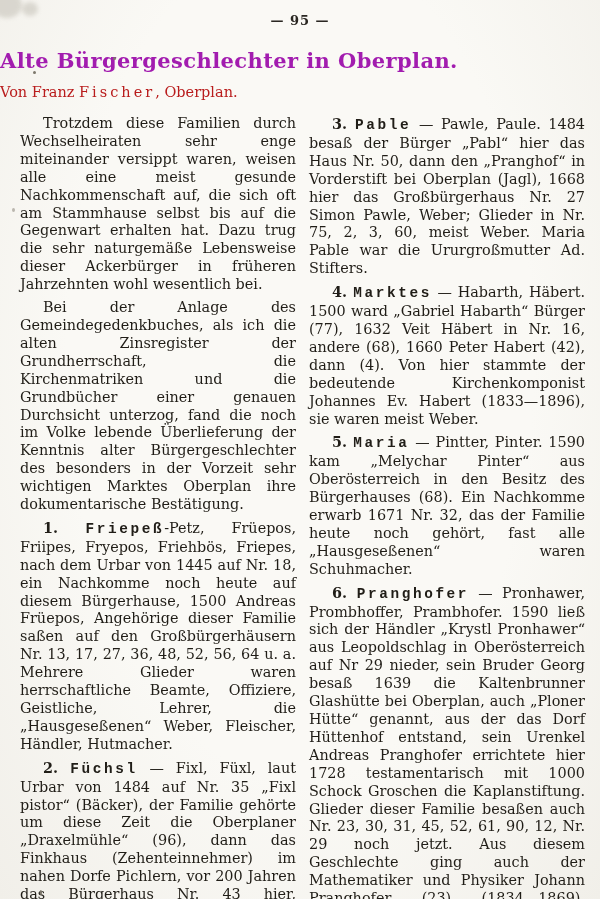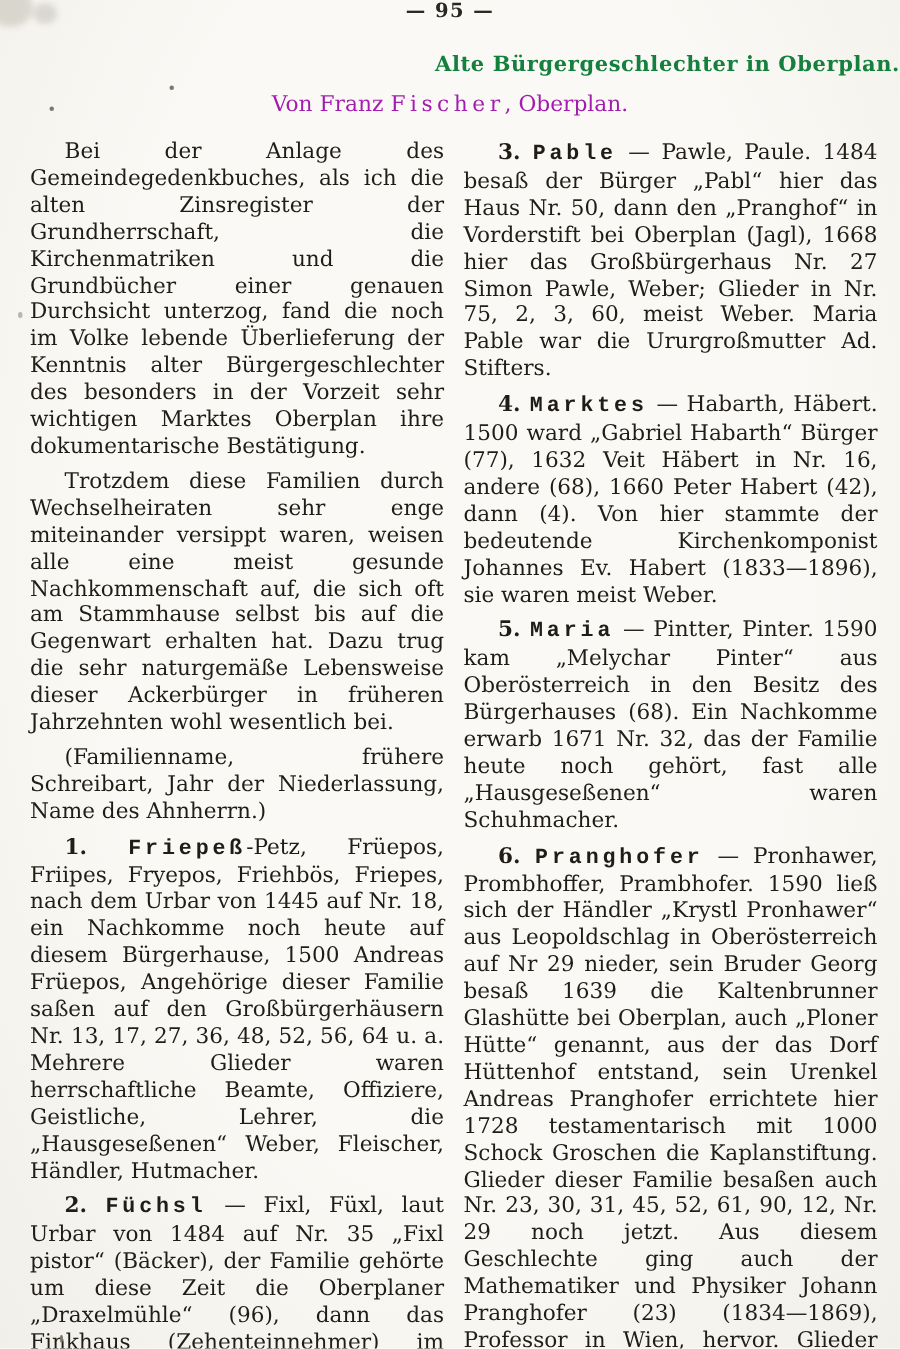--- a/index.html
+++ b/index.html
@@ -3,31 +3,31 @@
 <meta charset="utf-8">
 <style>
   html,body{margin:0;padding:0;}
   body{
     width:600px;height:899px;overflow:hidden;position:relative;
     background:radial-gradient(ellipse at 50% 40%, #faf9f5 55%, #f1efe9 100%);
     font-family:"DejaVu Serif","Liberation Serif",serif;
     color:#221f1a;
     -webkit-font-smoothing:antialiased;
   }
-  .page{position:relative;width:600px;height:899px;box-sizing:border-box;}
+  .page{position:relative;width:600px;height:899px;box-sizing:border-box;padding-top:13px;}
   .page-number{
     text-align:center;font-size:13px;letter-spacing:1px;margin:0 0 20px 0;
     font-weight:bold;color:#2a2722;
   }
   .title{
-    text-align:right;font-size:14px;font-weight:bold;margin:0 0 11px 0;
-    letter-spacing:.4px;color:#15803d;
+    text-align:left;font-size:21px;font-weight:bold;margin:0 0 11px 0;
+    letter-spacing:.4px;color:#a21caf;
   }
   .byline{
-    text-align:center;font-size:14.5px;margin:0 0 15px 0;color:#a21caf;
+    font-size:14.5px;margin:0 0 15px 0;color:#b91c1c;
   }
   .byline .spaced-name{letter-spacing:3px;}
   .columns{
     display:flex;gap:13px;padding:0 15px 0 20px;box-sizing:border-box;
   }
   .col{width:276px;}
   .para{
     margin:0 0 5px 0;font-size:14.4px;line-height:17.9px;
     text-align:justify;text-indent:1.6em;hyphens:auto;color:#201d17;
   }
@@ -50,23 +50,22 @@
 
   <p class="page-number">— 95 —</p>
 
   <h1 class="title">Alte Bürgergeschlechter in Oberplan.</h1>
 
   <p class="byline"><span>Von Franz </span><span class="spaced-name">Fischer</span><span>, Oberplan.</span></p>
 
   <div class="columns">
 
     <div class="col">
+      <p class="para">Trotzdem diese Familien durch Wechselheiraten sehr enge miteinander versippt waren, weisen alle eine meist gesunde Nachkommenschaft auf, die sich oft am Stammhause selbst bis auf die Gegenwart erhalten hat. Dazu trug die sehr naturgemäße Lebensweise dieser Ackerbürger in früheren Jahrzehnten wohl wesentlich bei.</p>
       <p class="para">Bei der Anlage des Gemeindegedenkbuches, als ich die alten Zinsregister der Grundherrschaft, die Kirchenmatriken und die Grundbücher einer genauen Durchsicht unterzog, fand die noch im Volke lebende Überlieferung der Kenntnis alter Bürgergeschlechter des besonders in der Vorzeit sehr wichtigen Marktes Oberplan ihre dokumentarische Bestätigung.</p>
-      <p class="para">Trotzdem diese Familien durch Wechselheiraten sehr enge miteinander versippt waren, weisen alle eine meist gesunde Nachkommenschaft auf, die sich oft am Stammhause selbst bis auf die Gegenwart erhalten hat. Dazu trug die sehr naturgemäße Lebensweise dieser Ackerbürger in früheren Jahrzehnten wohl wesentlich bei.</p>
-      <p class="para">(Familienname, frühere Schreibart, Jahr der Niederlassung, Name des Ahnherrn.)</p>
 
       <p class="para"><span class="entry-num">1. </span><span class="family-name">Friepeß</span><span>-Petz, Früepos, Friipes, Fryepos, Friehbös, Friepes, nach dem Urbar von 1445 auf Nr. 18, ein Nachkomme noch heute auf diesem Bürgerhause, 1500 Andreas Früepos, Angehörige dieser Familie saßen auf den Großbürgerhäusern Nr. 13, 17, 27, 36, 48, 52, 56, 64 u. a. Mehrere Glieder waren herrschaftliche Beamte, Offiziere, Geistliche, Lehrer, die „Hausgeseßenen“ Weber, Fleischer, Händler, Hutmacher.</span></p>
 
       <p class="para"><span class="entry-num">2. </span><span class="family-name">Füchsl</span><span> — Fixl, Füxl, laut Urbar von 1484 auf Nr. 35 „Fixl pistor“ (Bäcker), der Familie gehörte um diese Zeit die Oberplaner „Draxelmühle“ (96), dann das Finkhaus (Zehenteinnehmer) im nahen Dorfe Pichlern, vor 200 Jahren das Bürgerhaus Nr. 43 hier, gegenwärtig Nr. 36, 90, 25, waren vielfach Weber,</span></p>
     </div>
 
     <div class="col">
       <p class="para"><span class="entry-num">3. </span><span class="family-name">Pable</span><span> — Pawle, Paule. 1484 besaß der Bürger „Pabl“ hier das Haus Nr. 50, dann den „Pranghof“ in Vorderstift bei Oberplan (Jagl), 1668 hier das Großbürgerhaus Nr. 27 Simon Pawle, Weber; Glieder in Nr. 75, 2, 3, 60, meist Weber. Maria Pable war die Ururgroßmutter Ad. Stifters.</span></p>
 
       <p class="para"><span class="entry-num">4. </span><span class="family-name">Marktes</span><span> — Habarth, Häbert. 1500 ward „Gabriel Habarth“ Bürger (77), 1632 Veit Häbert in Nr. 16, andere (68), 1660 Peter Habert (42), dann (4). Von hier stammte der bedeutende Kirchenkomponist Johannes Ev. Habert (1833—1896), sie waren meist Weber.</span></p>

